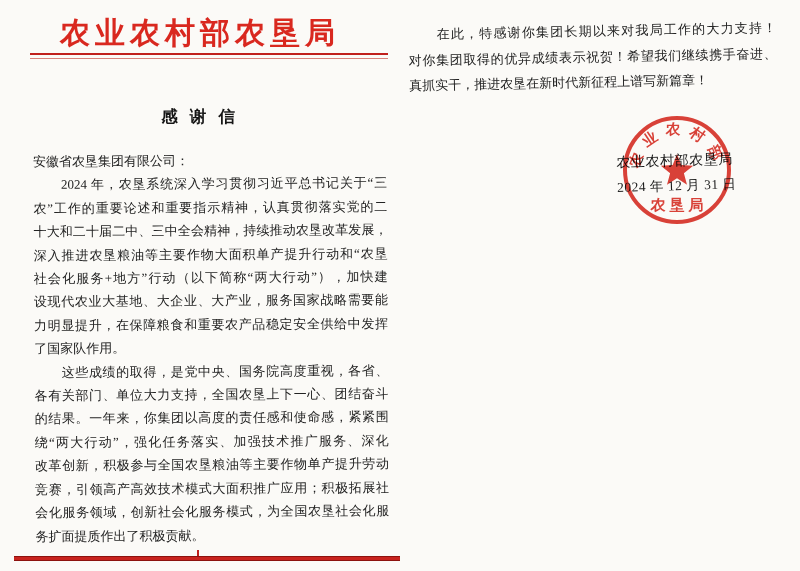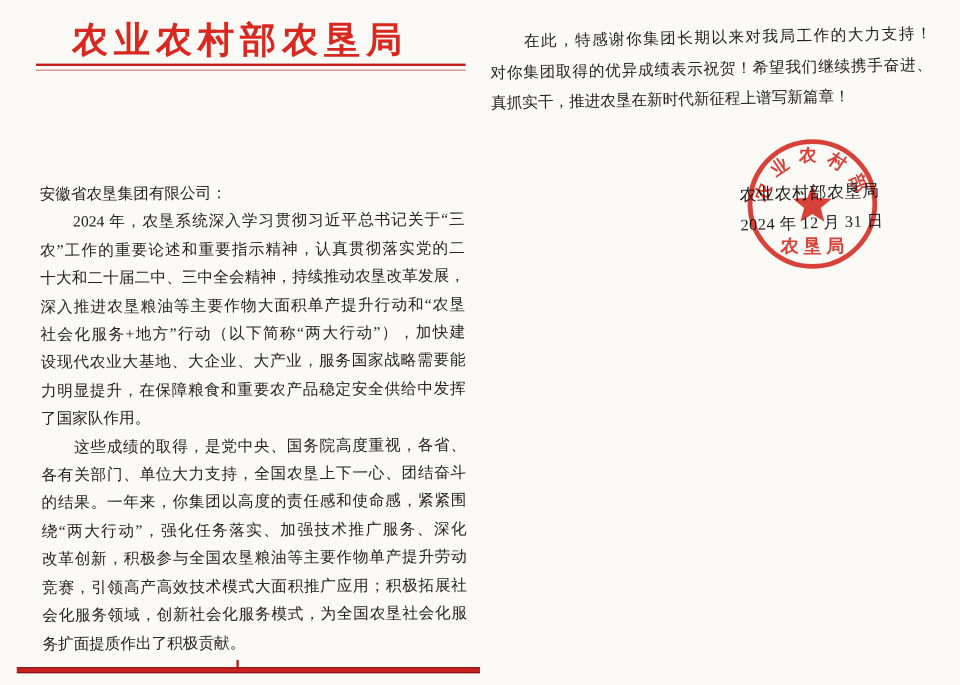--- a/index.html
+++ b/index.html
@@ -76,20 +76,21 @@
 <body>
 
 <div class="canvas">
 
   <div class="page page-left">
 
     <div class="letterhead-title">农业农村部农垦局</div>
 
     <div class="rule-top"></div>
 
+    <div class="letter-title">感 谢 信</div>
 
     <div class="body-text">
       <div class="salutation">安徽省农垦集团有限公司：</div>
       <div>
           <div class="text-line">　　2024 年，农垦系统深入学习贯彻习近平总书记关于“三</div>
           <div class="text-line">农”工作的重要论述和重要指示精神，认真贯彻落实党的二</div>
           <div class="text-line">十大和二十届二中、三中全会精神，持续推动农垦改革发展，</div>
           <div class="text-line">深入推进农垦粮油等主要作物大面积单产提升行动和“农垦</div>
           <div class="text-line">社会化服务+地方”行动（以下简称“两大行动”），加快建</div>
           <div class="text-line">设现代农业大基地、大企业、大产业，服务国家战略需要能</div>

